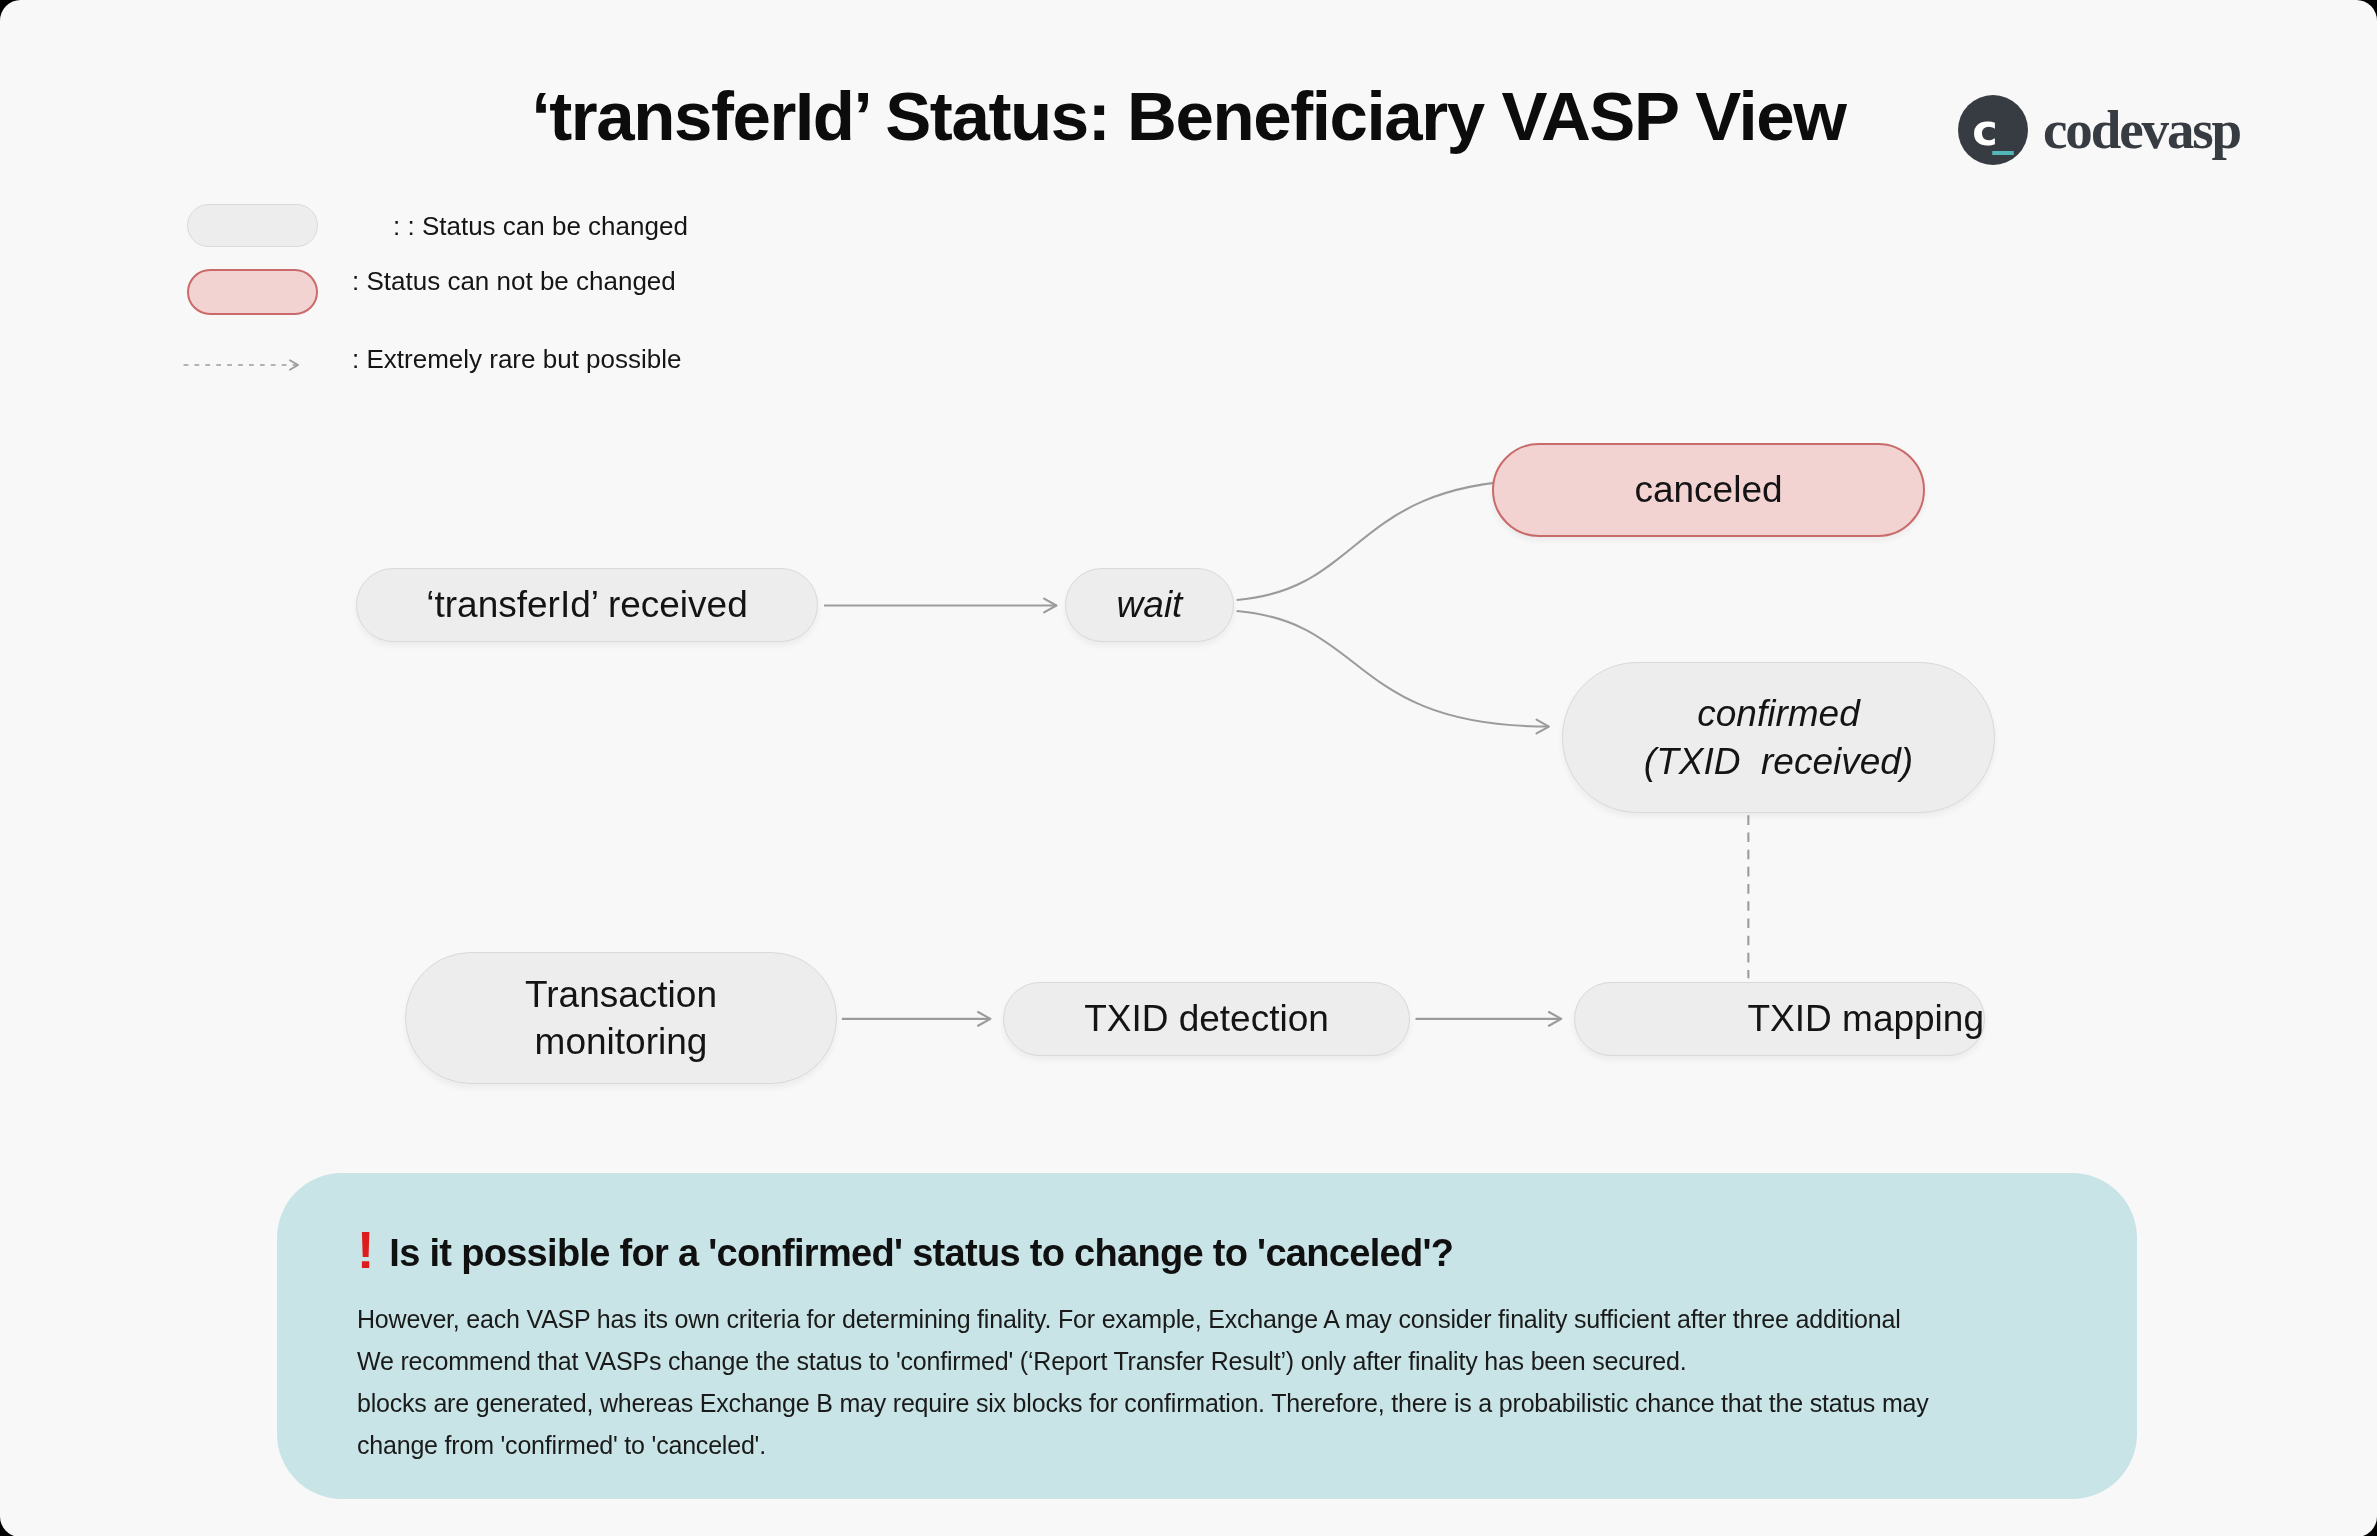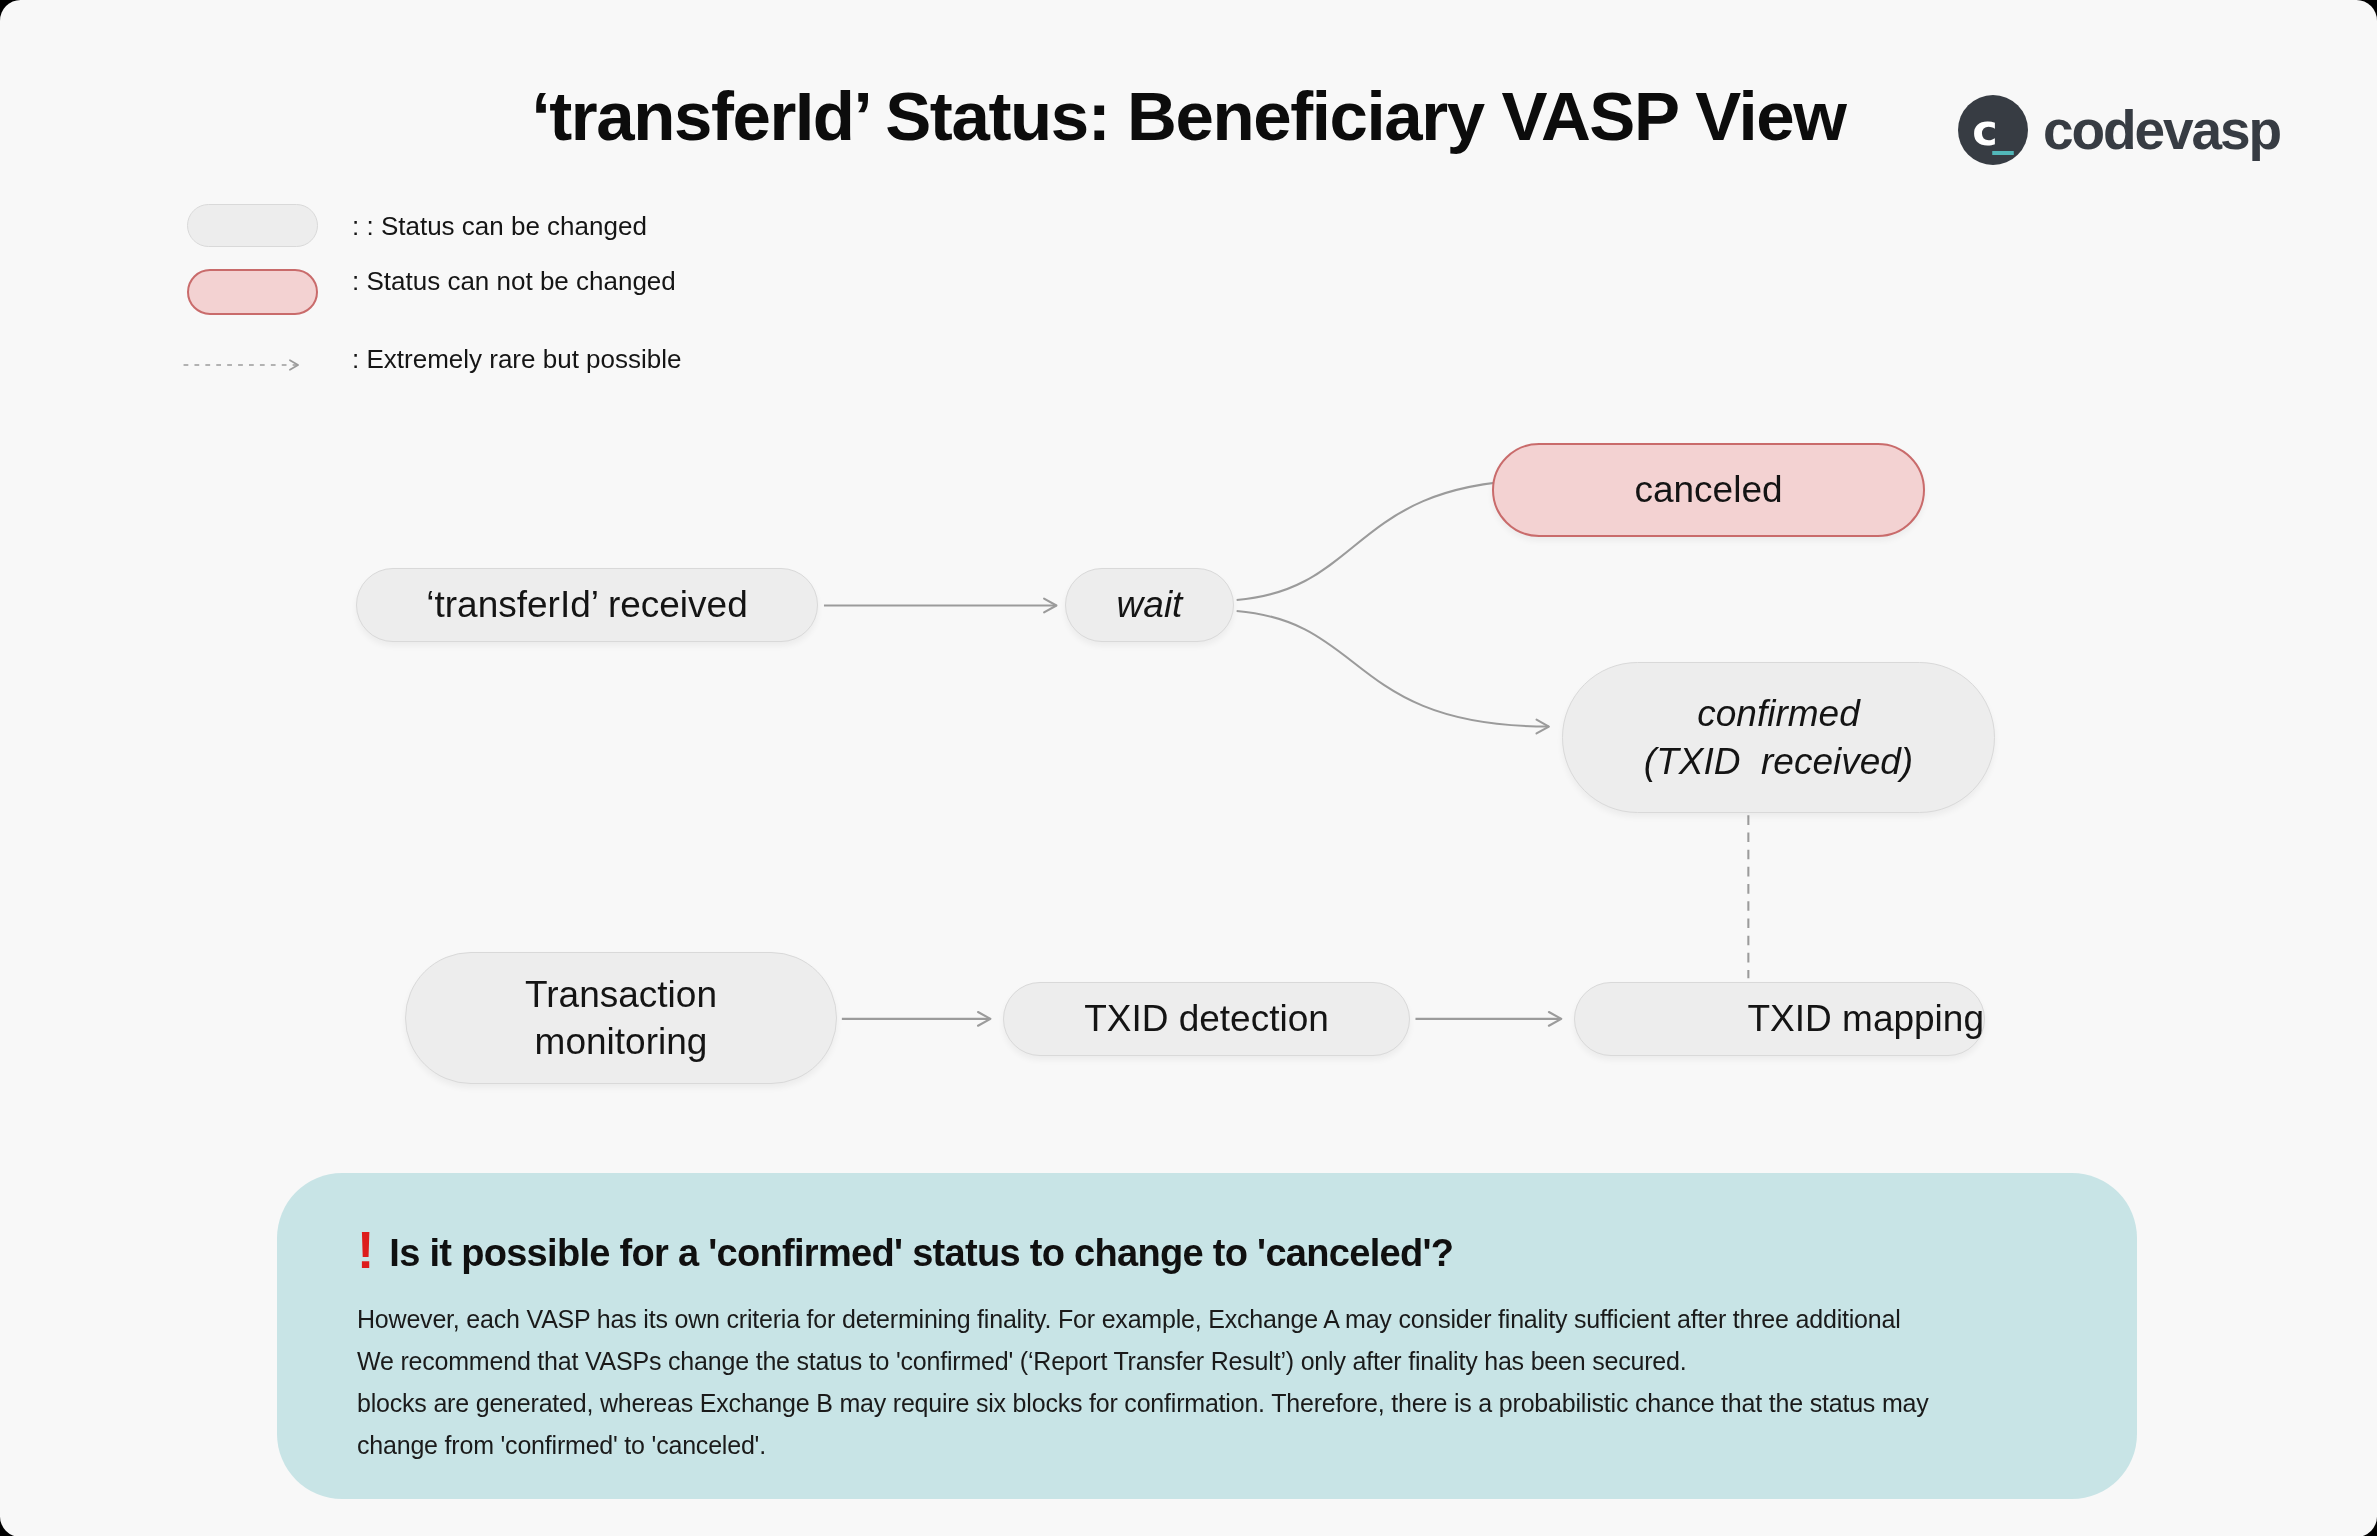--- a/index.html
+++ b/index.html
@@ -21,30 +21,30 @@
     font-size:69px;font-weight:700;letter-spacing:-1.4px;color:#0c0c0c;
   }
   .logo{position:absolute;top:95px;left:1958px;display:flex;align-items:center;}
   .logo-mark{
     width:70px;height:70px;border-radius:50%;background:var(--logo-dark);
     display:flex;align-items:center;justify-content:center;
     font-family:"DejaVu Sans",sans-serif;font-weight:800;font-size:43px;color:#fff;
   }
   .logo-mark .uscore{color:var(--logo-teal);font-weight:800;margin-left:-5.5px;}
   .logo-word{
-    font-family:Liberation Sans, sans-serif;font-weight:800;font-size:55px;
+    font-family:Liberation Serif, serif;font-weight:800;font-size:55px;
     color:var(--logo-dark);letter-spacing:-2.1px;margin-left:15px;line-height:70px;
   }
   
   .legend-swatch{position:absolute;border-radius:687px;}
   .sw-gray{left:187px;top:204px;width:131px;height:43px;background:var(--node-gray-fill);border:1.4px solid var(--node-gray-border);}
   .sw-red{left:187px;top:269px;width:131px;height:46px;background:var(--node-red-fill);border:2.1px solid var(--node-red-border);}
   .sw-dash{left:180px;top:350px;width:138px;height:30px;border-radius:0;}
   .legend-label{position:absolute;left:352px;font-size:26px;color:#151515;white-space:pre;}
-  .ll-1{top:211px;} .ll-2{top:266px;} .ll-3{top:344px;}
+  .ll-1{top:211px;margin-left:41px;} .ll-2{top:266px;} .ll-3{top:344px;}
   
   .node{
     position:absolute;display:flex;flex-direction:column;align-items:center;justify-content:center;
     background:var(--node-gray-fill);border:1.4px solid var(--node-gray-border);border-radius:687px;
     font-size:37px;color:#141414;text-align:center;line-height:1.28;white-space:pre;
     box-shadow:0 4.1px 6.9px rgba(0,0,0,0.05);z-index:2;
   }
   .node.red{background:var(--node-red-fill);border:2.1px solid var(--node-red-border);}
   #node-transfer-received{left:356px;top:568px;width:462px;height:74px;}
   #node-wait{left:1065px;top:568px;width:169px;height:74px;font-style:italic;}

